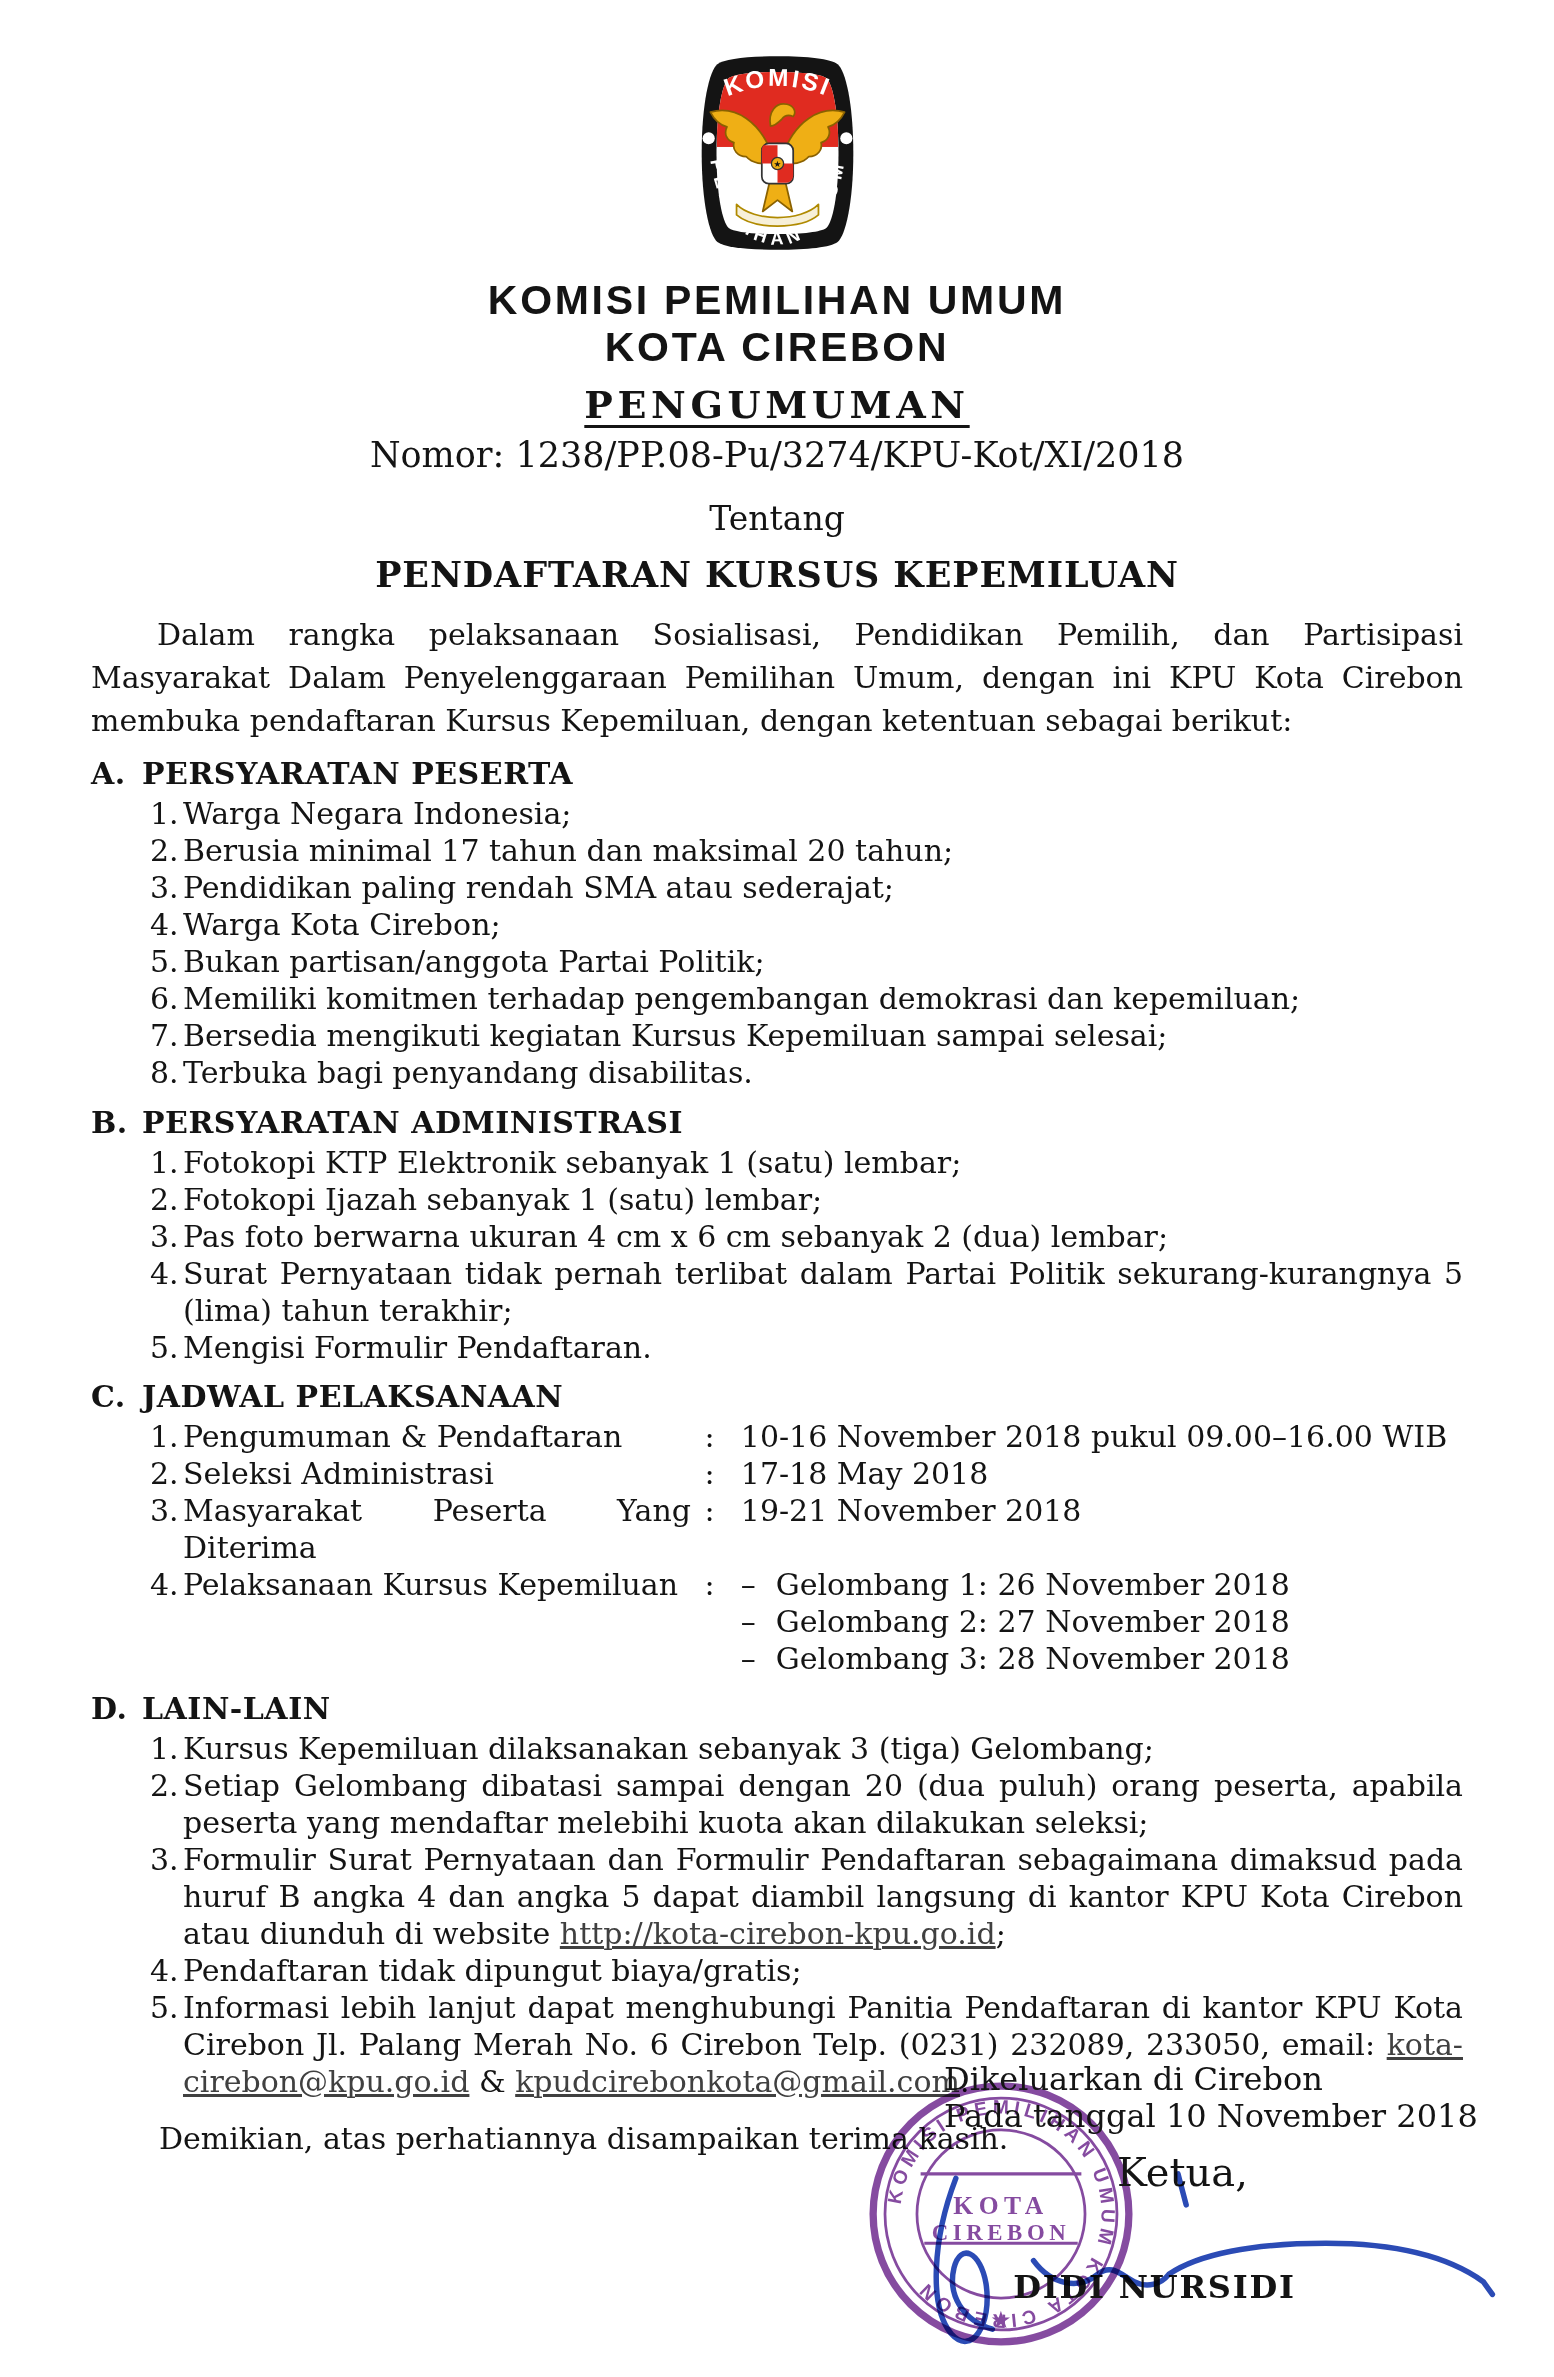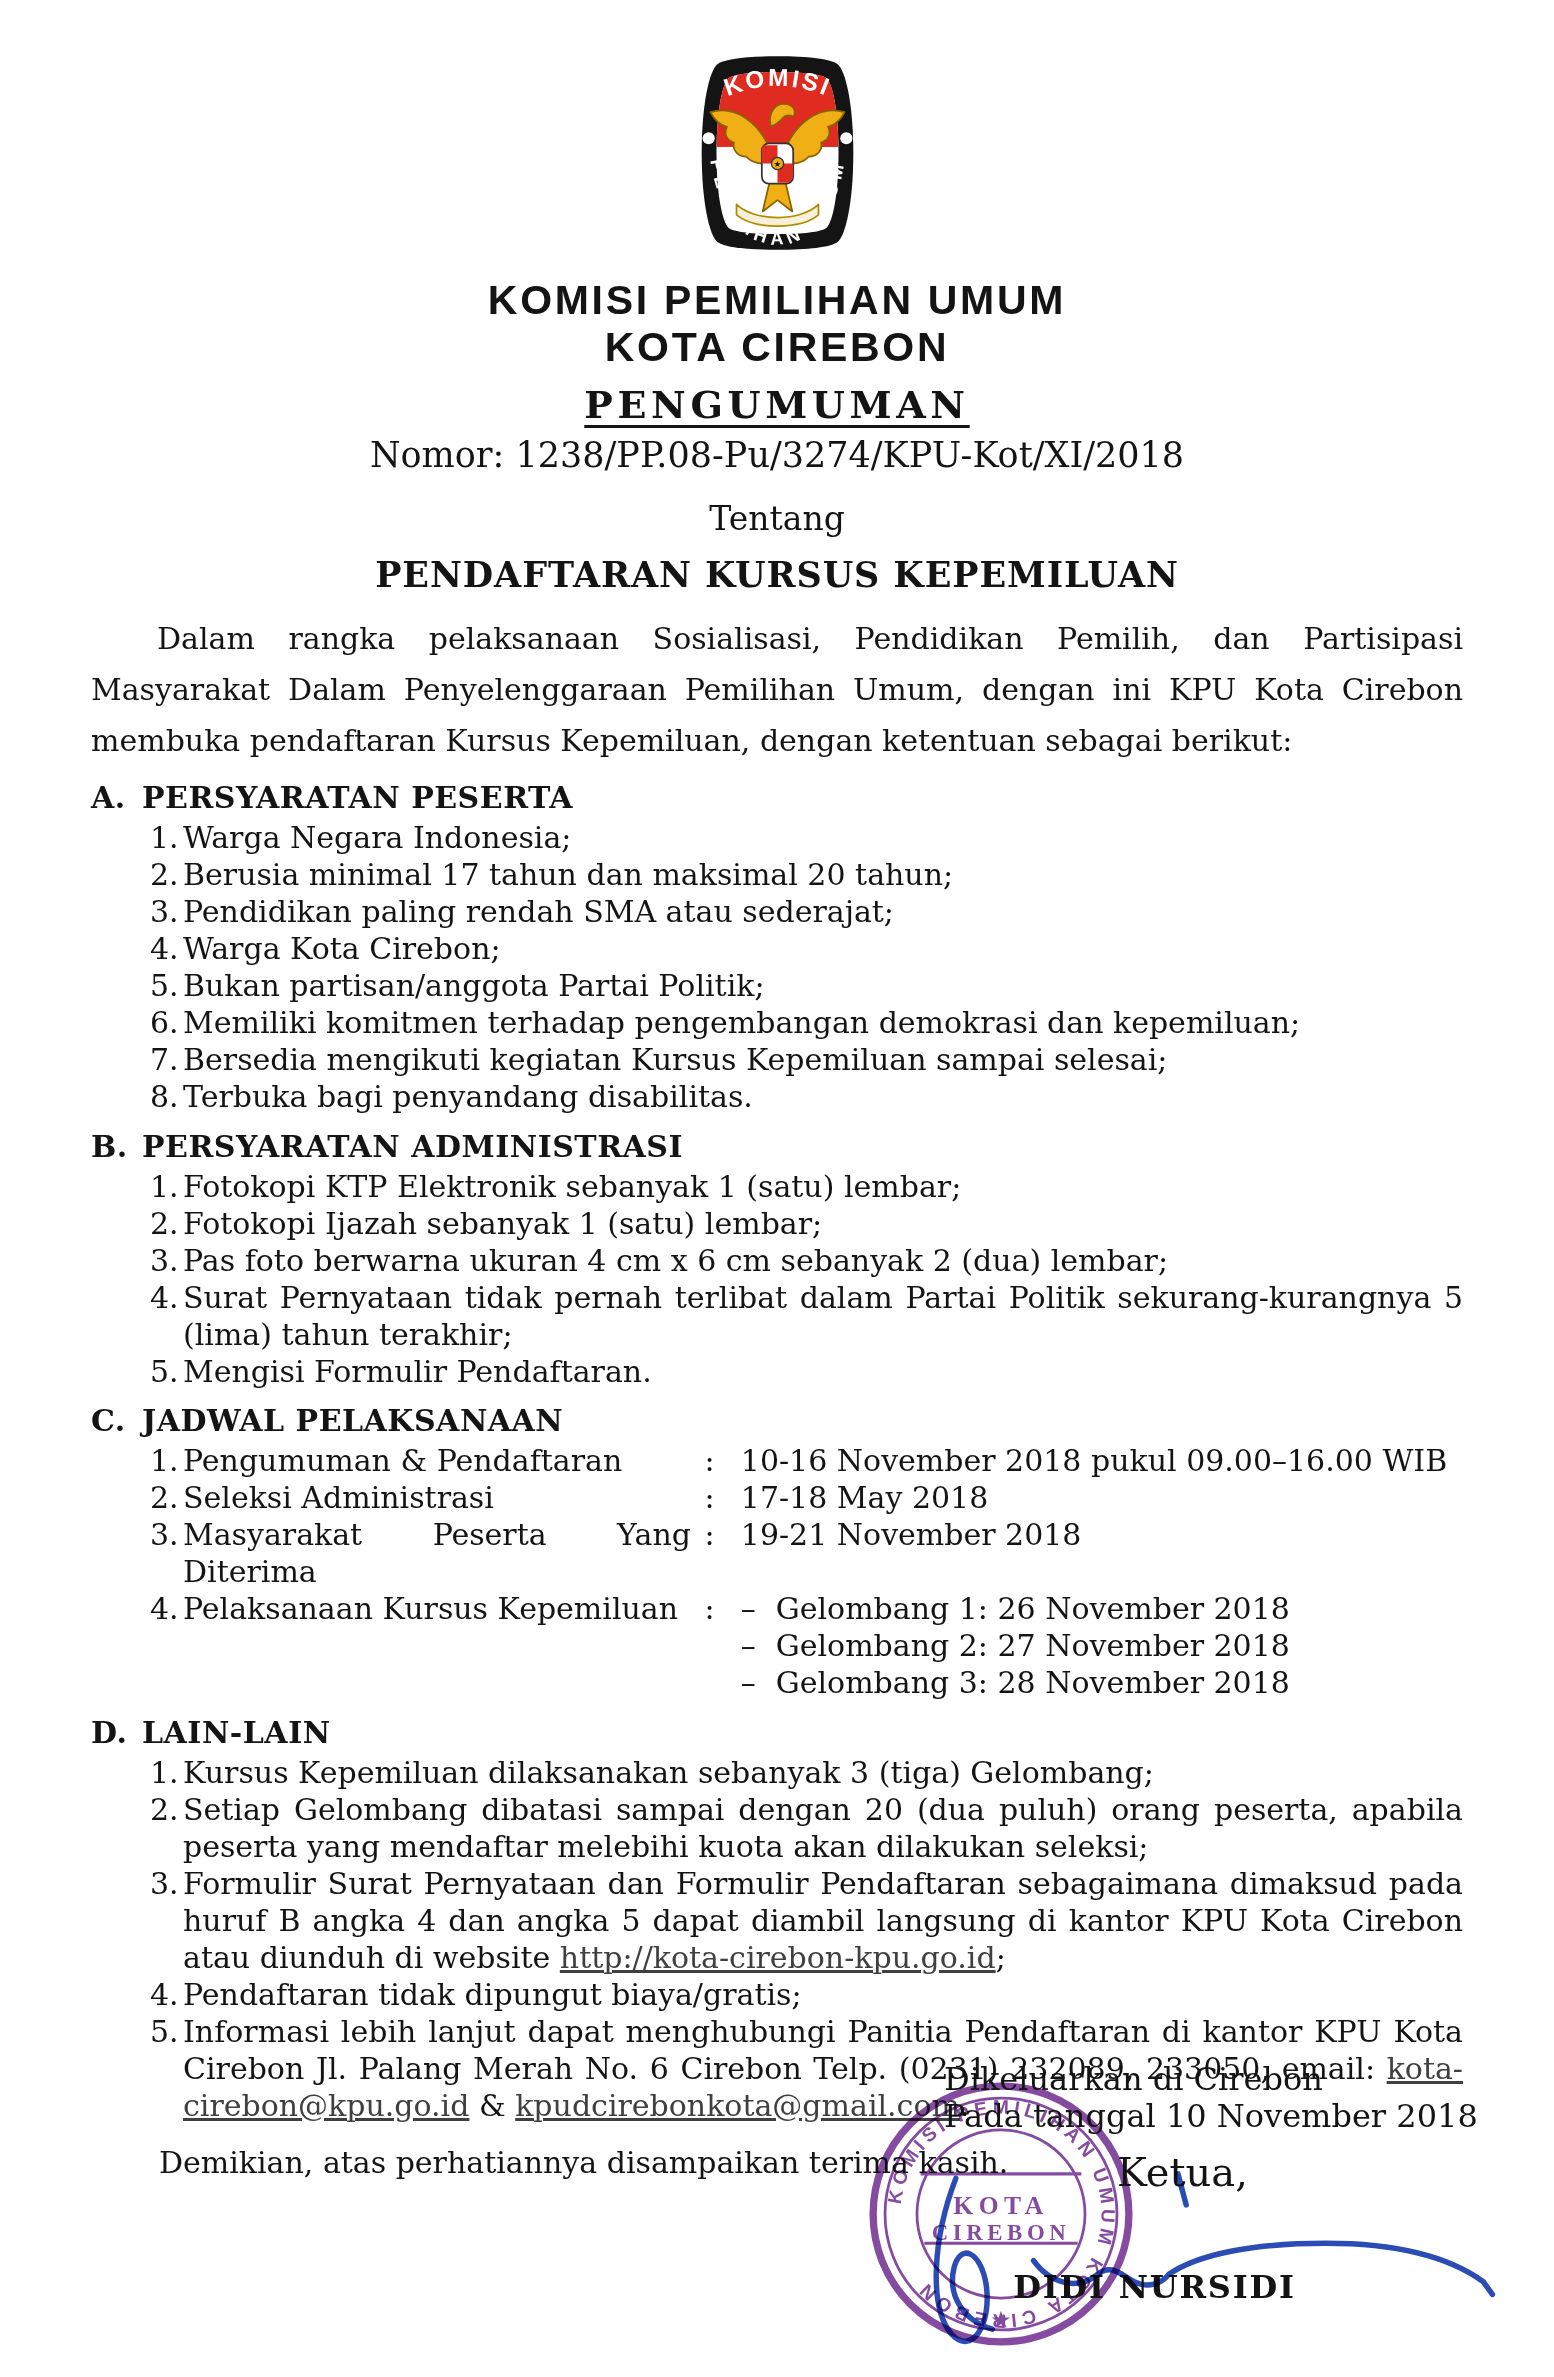--- a/index.html
+++ b/index.html
@@ -10,21 +10,21 @@
   .content{padding:0 91px;}
   .center{text-align:center;}
   .logo-wrap{text-align:center;padding-top:51px;}
   .org{margin-top:18.3px;font-family:"Liberation Sans",sans-serif;font-weight:700;
        font-size:41px;line-height:47px;letter-spacing:2.7px;}
   .doc-type{margin-top:11px;font-size:38px;font-weight:700;letter-spacing:4.6px;}
   .doc-type span{text-decoration:underline;text-decoration-thickness:2.7px;text-underline-offset:7.3px;}
   .nomor{margin-top:7.3px;font-size:35px;}
   .tentang{margin-top:24px;font-size:33px;}
   .subject{margin-top:16.5px;font-size:35px;font-weight:700;letter-spacing:0.9px;}
-  .intro{margin:18.3px 0 0;font-size:30px;line-height:51px;text-align:justify;text-indent:66px;}
+  .intro{margin:18.3px 0 0;font-size:30px;line-height:43px;text-align:justify;text-indent:66px;}
   .section{margin-top:12.8px;}
   .sec-head{display:flex;font-size:30px;line-height:38px;font-weight:700;letter-spacing:0.5px;}
   .sec-letter{flex:0 0 51px;}
   .list{margin-left:59px;margin-top:1.8px;}
   .li{display:flex;font-size:30px;line-height:37px;}
   .num{flex:0 0 33px;}
   .li-text{flex:1;text-align:justify;}
   .crow{display:flex;font-size:30px;line-height:37px;}
   .clabel{flex:0 0 508px;text-align:justify;}
   .ccolon{flex:0 0 37px;text-align:center;}

